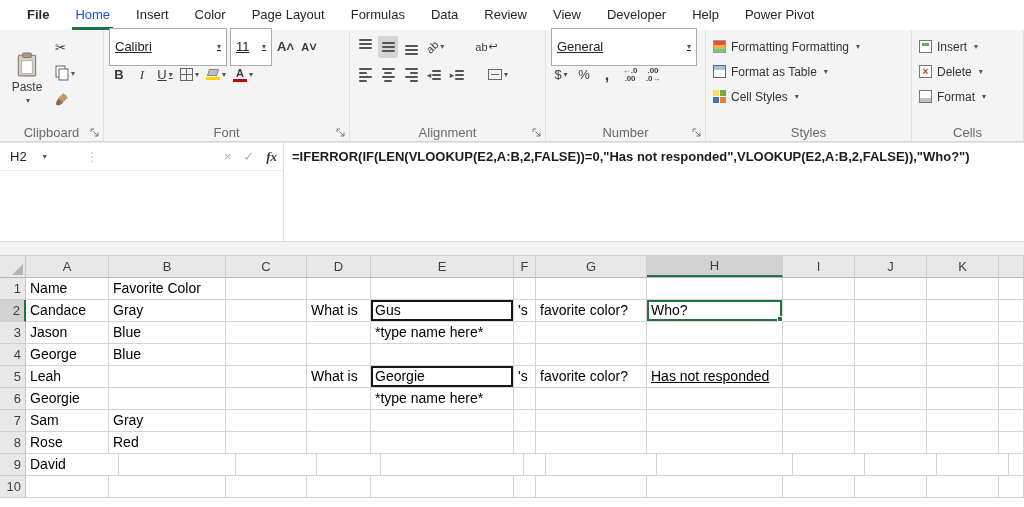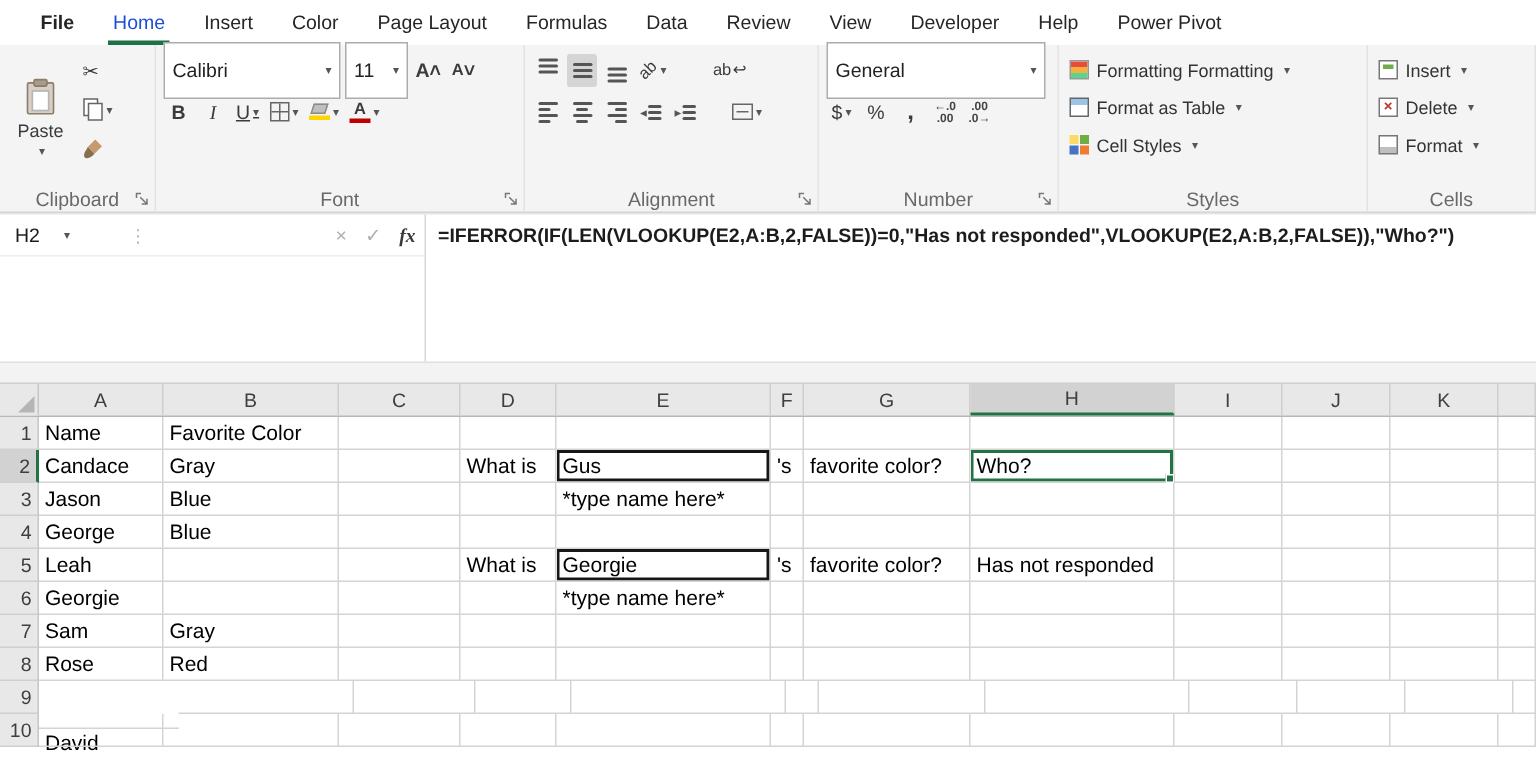--- a/index.html
+++ b/index.html
@@ -16,21 +16,21 @@
   
   .ribbon { height:112px; background:#f4f4f4; border-bottom:1px solid #d4d4d4; display:flex; }
   .grp { position:relative; border-right:1px solid #e2e2e2; padding:4px 5px 16px; flex:0 0 auto; }
   .glabel { position:absolute; bottom:1px; left:0; right:0; text-align:center; font-size:13px; color:#696969; }
   .launcher { position:absolute; right:3px; bottom:3px; width:11px; height:11px; }
   .rrow { display:flex; align-items:center; gap:3px; height:25px; }
   .rrow + .rrow { margin-top:3px; }
   .rbtn { display:inline-flex; align-items:center; justify-content:center; min-width:20px; height:22px; font-size:13px; color:#3b3b3b; padding:0 2px; border-radius:2px; }
   .rbtn.active { background:#d5d5d5; }
   .arr { font-size:8px; color:#555; margin-left:2px; }
-  .combo { background:#fff; border:1px solid #acacac; height:38px; display:flex; align-items:center; padding:0 5px; font-size:13px; color:#222; }
+  .combo { background:#fff; border:1px solid #acacac; height:38px; display:flex; align-items:center; padding:0 5px; font-size:13px; color:#222;text-decoration:underline; }
   .combo .arr { margin-left:auto; padding-left:6px; }
 
   
   .grp.clipboard { width:104px; display:flex; }
   .paste { display:flex; flex-direction:column; align-items:center; justify-content:center; width:44px; height:88px; gap:2px; font-size:12px; color:#3b3b3b; border-radius:2px; }
   .clip-col { display:flex; flex-direction:column; margin-left:4px; }
   .clip-col .rbtn { justify-content:flex-start; height:26px; }
 
   
   .grp.font { width:246px; }
@@ -488,21 +488,21 @@
       </div>
       <div class="grow">
         <div class="rh">5</div>
         <div class="cell" style="width: 83px;"><span>Leah</span></div>
         <div class="cell" style="width: 117px;"></div>
         <div class="cell" style="width: 81px;"></div>
         <div class="cell" style="width: 64px;"><span>What is</span></div>
         <div class="cell boxed" style="width: 143px;"><span>Georgie</span></div>
         <div class="cell" style="width: 22px;"><span>'s</span></div>
         <div class="cell" style="width: 111px;"><span>favorite color?</span></div>
-        <div class="cell" style="width: 136px;"><span>Has not responded</span></div>
+        <div class="cell" style="width: 136px; text-decoration: underline;"><span>Has not responded</span></div>
         <div class="cell" style="width: 72px;"></div>
         <div class="cell" style="width: 72px;"></div>
         <div class="cell" style="width: 72px;"></div>
         <div class="cell filler"></div>
       </div>
       <div class="grow">
         <div class="rh">6</div>
         <div class="cell" style="width: 83px;"><span>Georgie</span></div>
         <div class="cell" style="width: 117px;"></div>
         <div class="cell" style="width: 81px;"></div>
@@ -541,21 +541,21 @@
         <div class="cell" style="width: 22px;"></div>
         <div class="cell" style="width: 111px;"></div>
         <div class="cell" style="width: 136px;"></div>
         <div class="cell" style="width: 72px;"></div>
         <div class="cell" style="width: 72px;"></div>
         <div class="cell" style="width: 72px;"></div>
         <div class="cell filler"></div>
       </div>
       <div class="grow">
         <div class="rh">9</div>
-        <div class="cell" style="width: 93px; margin-top: 31px;"><span>David</span></div>
+        <div class="cell" style="width: 93px;"><span>David</span></div>
         <div class="cell" style="width: 117px;"></div>
         <div class="cell" style="width: 81px;"></div>
         <div class="cell" style="width: 64px;"></div>
         <div class="cell" style="width: 143px;"></div>
         <div class="cell" style="width: 22px;"></div>
         <div class="cell" style="width: 111px;"></div>
         <div class="cell" style="width: 136px;"></div>
         <div class="cell" style="width: 72px;"></div>
         <div class="cell" style="width: 72px;"></div>
         <div class="cell" style="width: 72px;"></div>

